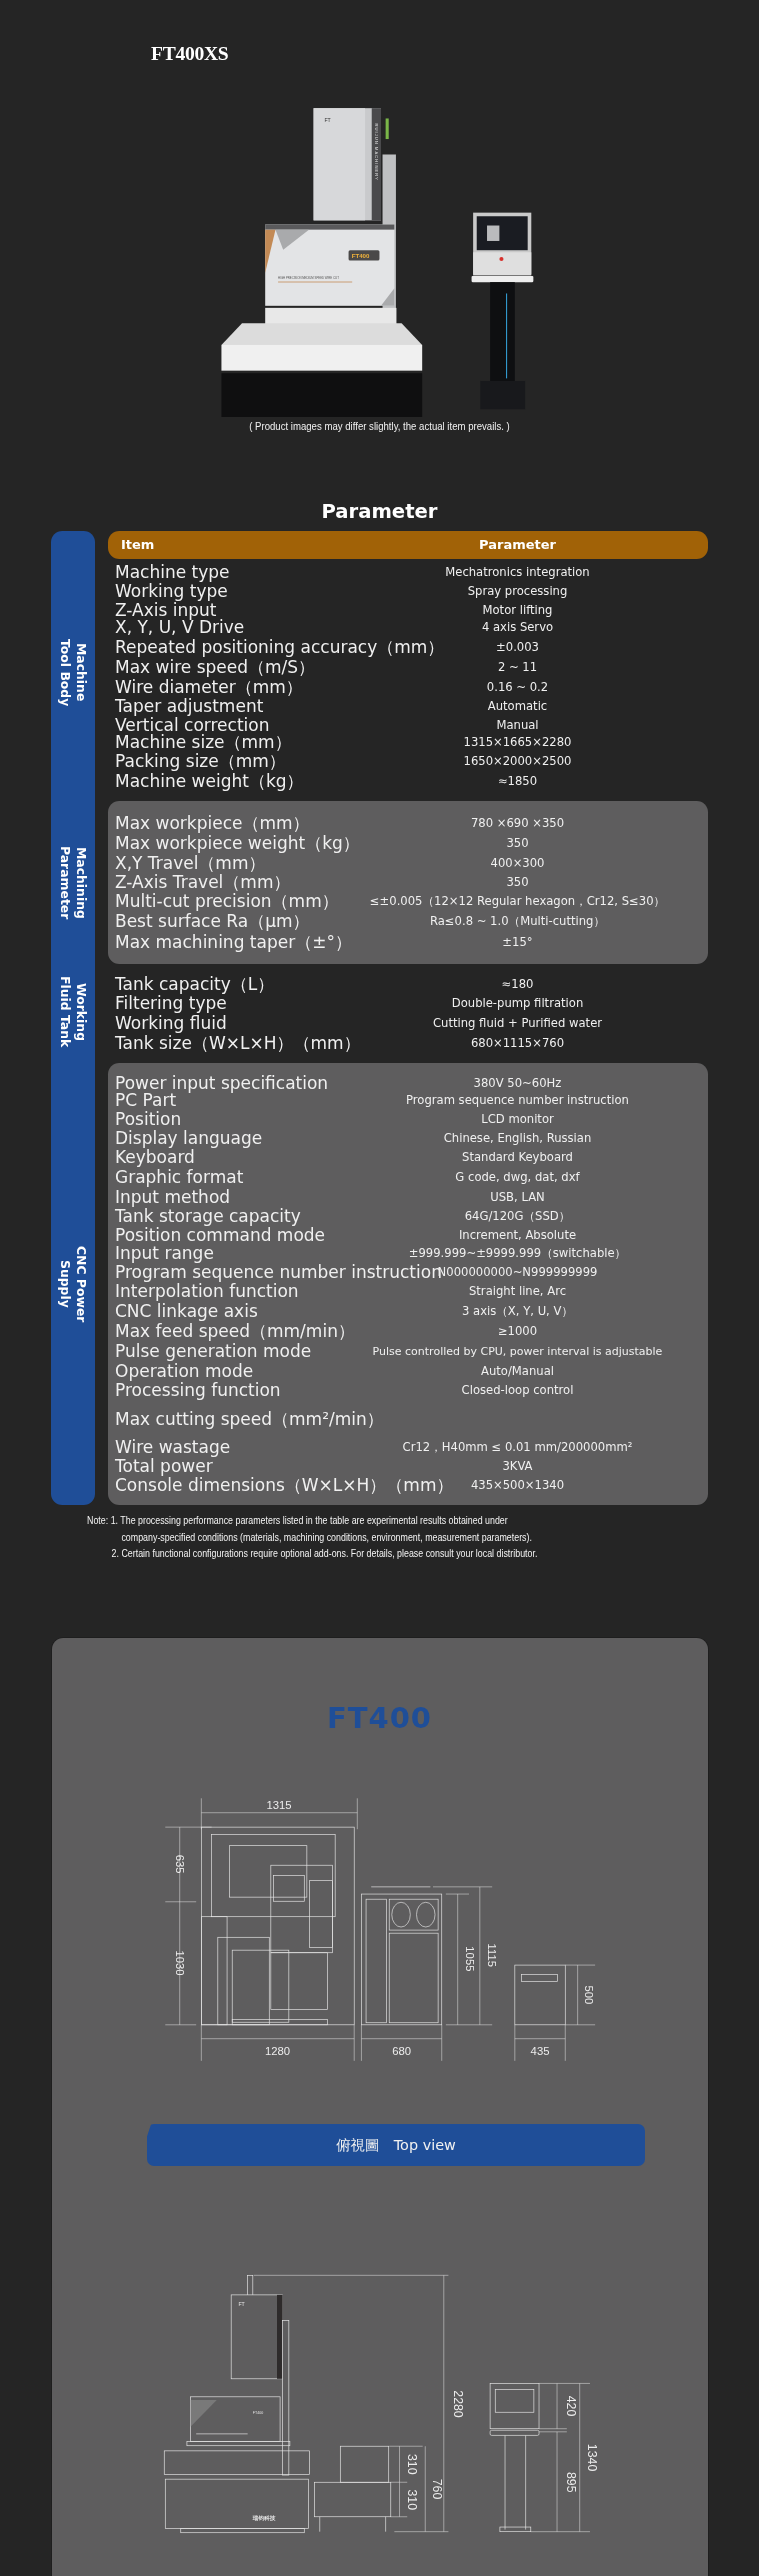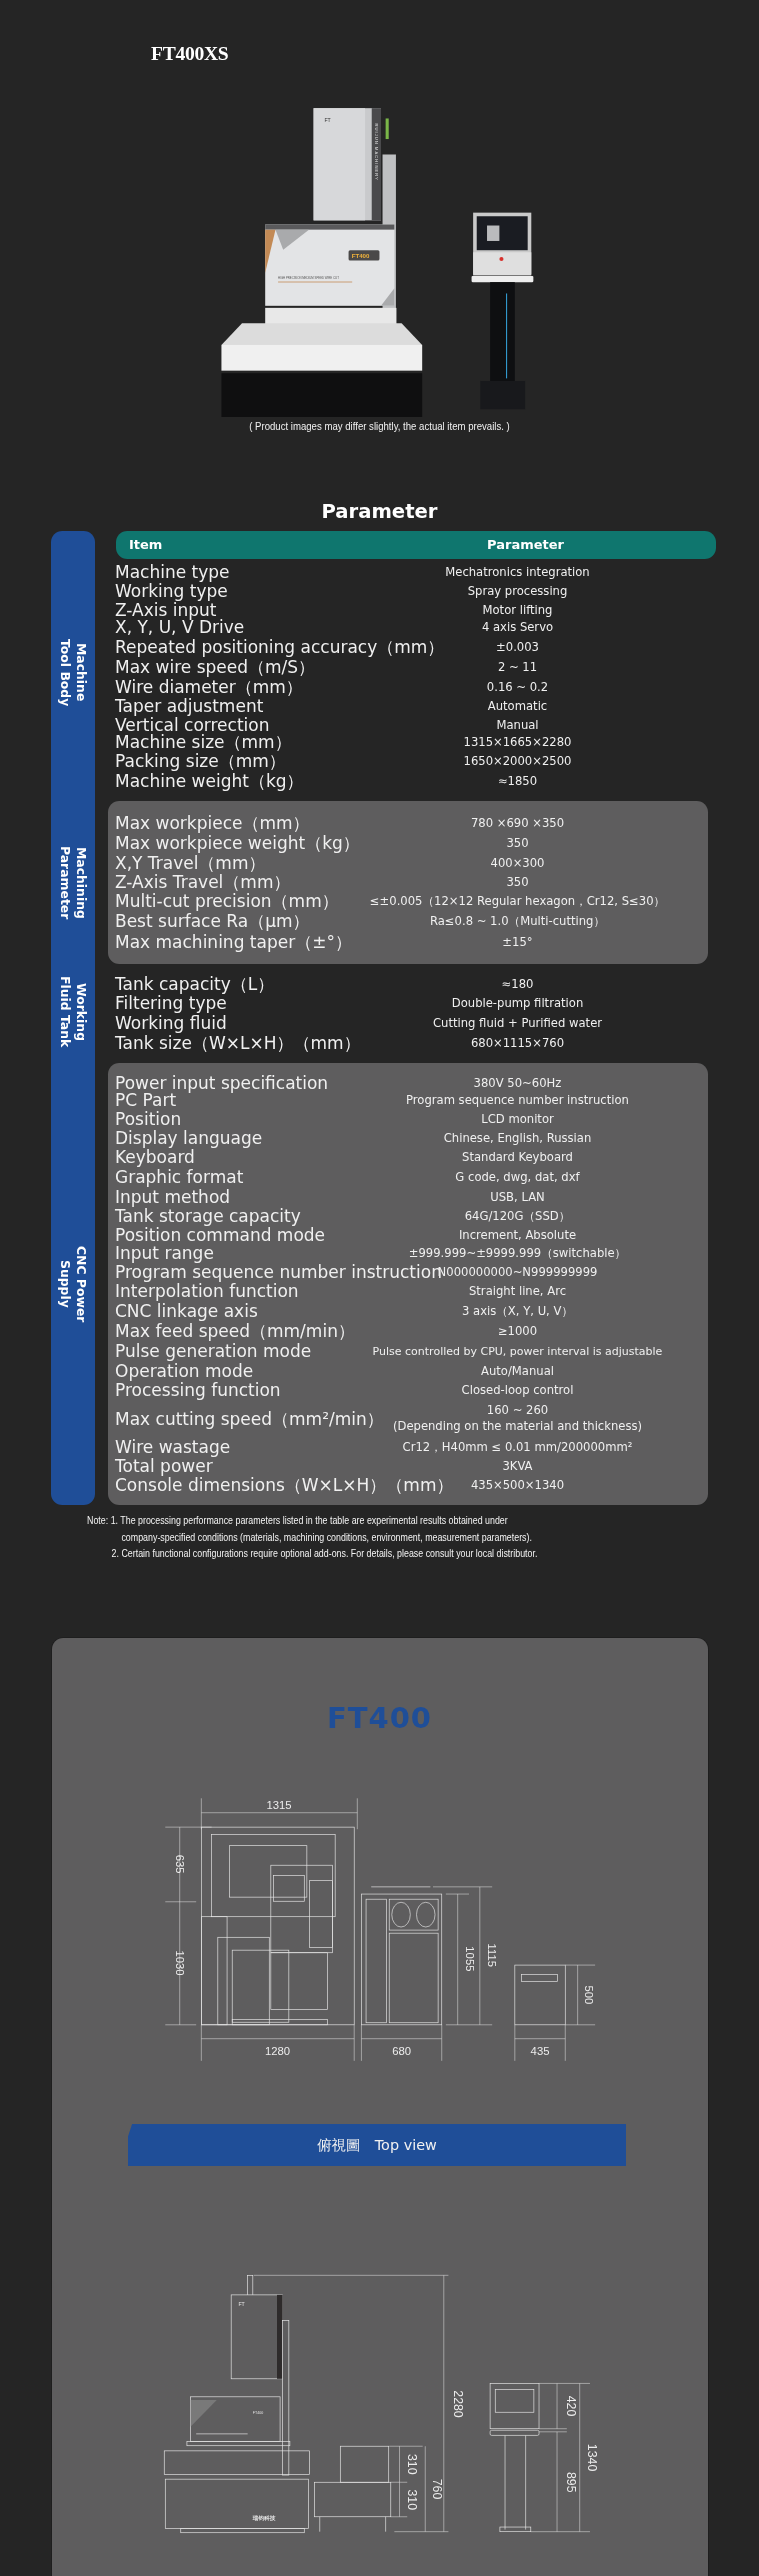--- a/index.html
+++ b/index.html
@@ -7,30 +7,30 @@
   .abs{position:absolute;}
   .title{left:151px;top:43px;font-size:19.6px;font-weight:bold;letter-spacing:-0.3px;font-family:Liberation Serif, serif;}
   .caption{left:0;width:759px;top:420px;text-align:center;font-size:11.3px;font-family:"Liberation Sans",sans-serif;color:#f2f2f2;transform:scaleX(0.85);}
   .param-heading{left:0;width:759px;top:500px;text-align:center;font-size:19.6px;font-weight:bold;font-family:"DejaVu Sans",sans-serif;}
   .group-rows{position:absolute;left:108px;width:600px;}
   .gbox{position:absolute;left:108px;width:600px;background:#5e5d5e;border-radius:11.3px;}
   .row{position:absolute;left:0;width:600px;height:17.5px;}
   .row .k{position:absolute;left:7px;top:0;font-size:17px;line-height:17.5px;color:#f0f0f0;white-space:nowrap;}
   .row .v{position:absolute;left:232px;width:355px;top:0;text-align:center;font-size:11.6px;line-height:17.5px;color:#f0f0f0;white-space:nowrap;}
   .row .v.two{line-height:15.5px;}
-  .hdr{position:absolute;left:116px;top:531px;width:600px;height:28px;background:#0f766e;border-radius:11.3px;}
+  .hdr{position:absolute;left:108px;top:531px;width:600px;height:28px;background:#a16207;border-radius:11.3px;}
   .hdr .k{position:absolute;left:13px;top:0;line-height:28px;font-size:13px;font-weight:bold;}
   .hdr .v{position:absolute;left:232px;width:355px;text-align:center;line-height:28px;font-size:13px;font-weight:bold;}
   .sidebar{position:absolute;left:51px;top:531px;width:44px;height:974px;background:#1f4e98;border-radius:11.3px;}
   .vlabel{position:absolute;left:51px;width:44px;display:flex;align-items:center;justify-content:center;}
   .vlabel span{writing-mode:vertical-rl;font-weight:bold;font-size:12.4px;line-height:15.5px;text-align:center;white-space:pre;color:#fff;}
   .note{left:87px;top:1513px;font-size:10.3px;line-height:16.5px;font-family:"Liberation Sans",sans-serif;color:#f4f4f4;white-space:pre;transform-origin:0 0;transform:scaleX(0.86);}
   .panel{left:52px;top:1638px;width:656px;height:1096px;background:#5e5d5e;border-radius:11.3px;box-shadow:0 0 0 0.8px #1d1d1d;}
   .ft400{left:0;width:759px;top:1701px;text-align:center;font-size:29px;font-weight:bold;color:#1f4e98;letter-spacing:1px;font-family:"DejaVu Sans",sans-serif;}
-  .banner{left:128px;width:498px;height:42px;background:#1f4e98;clip-path:polygon(4.1px 0,100% 0,100% 100%,0 100%,0 12.4px);display:flex;align-items:center;justify-content:center;gap:14.4px;font-size:14.4px;color:#f1f1f1;font-family:"DejaVu Sans",sans-serif;}
+  .banner{left:147px;width:498px;height:42px;background:#1f4e98;clip-path:polygon(4.1px 0,100% 0,100% 100%,0 100%,0 12.4px);display:flex;align-items:center;justify-content:center;gap:14.4px;font-size:14.4px;color:#f1f1f1;font-family:"DejaVu Sans",sans-serif;border-radius:7px;}
   svg text{font-family:"Liberation Sans",sans-serif;}
 </style>
 </head>
 <body>
 
 <div class="abs title">FT400XS</div>
 
 <svg class="abs" style="left:206px;top:103px;" width="350" height="314" viewBox="0 0 680 610">
 
   <rect x="209" y="10" width="131" height="218" fill="#c9cacc"></rect>
@@ -267,22 +267,20 @@
   <div class="row" style="top:1363px">
       <span class="k">Operation mode</span>
       <span class="v">Auto/Manual</span>
     </div>
   <div class="row" style="top:1382px">
       <span class="k">Processing function</span>
       <span class="v">Closed-loop control</span>
     </div>
   <div class="row" style="top:1403px;height:32px">
       <span class="k" style="line-height:32px">Max cutting speed（mm²/min）</span>
-      <span class="v two" style="white-space:pre">160 ~ 260
-(Depending on the material and thickness)</span>
     </div>
   <div class="row" style="top:1439px">
       <span class="k">Wire wastage</span>
       <span class="v">Cr12，H40mm ≤ 0.01 mm/200000mm²</span>
     </div>
   <div class="row" style="top:1458px">
       <span class="k">Total power</span>
       <span class="v">3KVA</span>
     </div>
   <div class="row" style="top:1477px">

